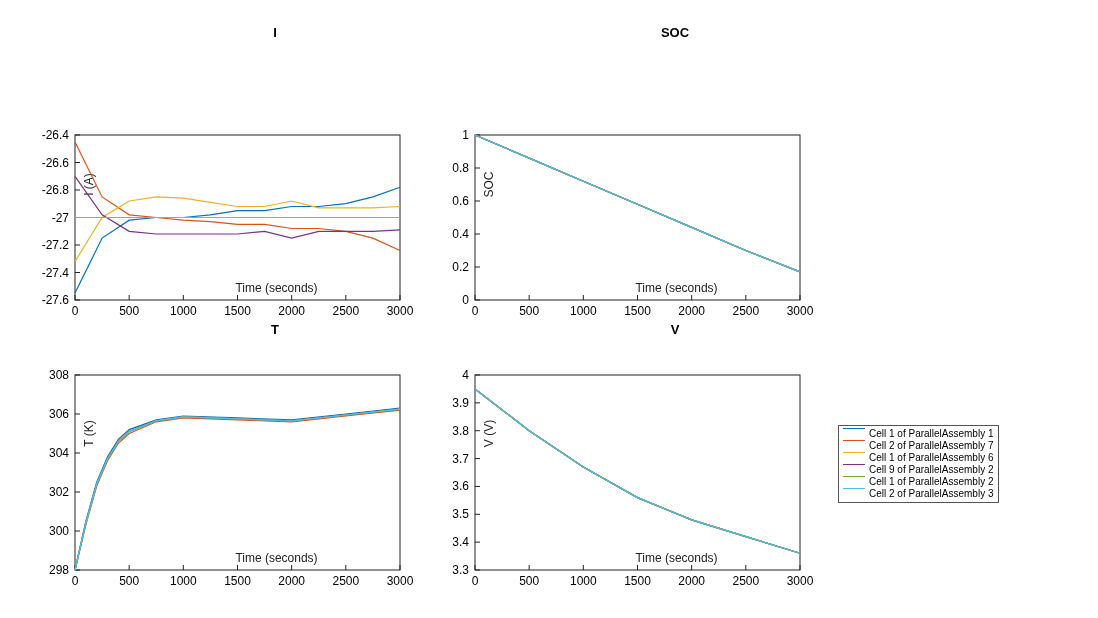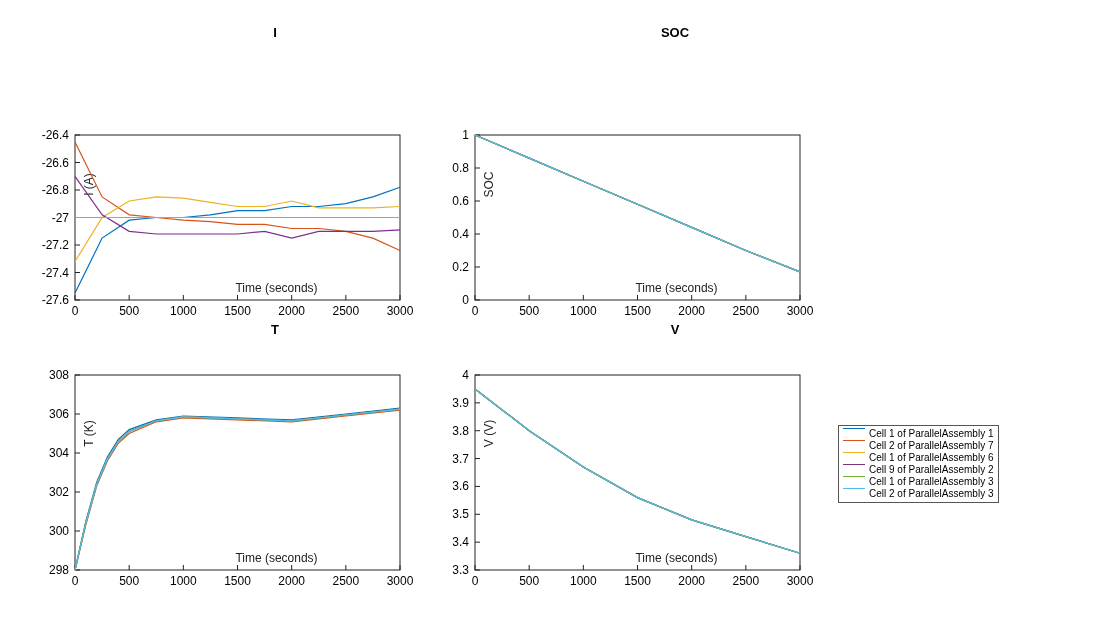--- a/index.html
+++ b/index.html
@@ -231,21 +231,21 @@
       <div class="legend-row">
         <span class="legend-swatch" style="border-top-color: rgb(237, 177, 32);"></span>
         <span>Cell 1 of ParallelAssembly 6</span>
       </div>
       <div class="legend-row">
         <span class="legend-swatch" style="border-top-color: rgb(126, 47, 142);"></span>
         <span>Cell 9 of ParallelAssembly 2</span>
       </div>
       <div class="legend-row">
         <span class="legend-swatch" style="border-top-color: rgb(119, 172, 48);"></span>
-        <span>Cell 1 of ParallelAssembly 3</span>
+        <span>Cell 1 of ParallelAssembly 2</span>
       </div>
       <div class="legend-row">
         <span class="legend-swatch" style="border-top-color: rgb(77, 190, 238);"></span>
         <span>Cell 2 of ParallelAssembly 3</span>
       </div>
     </div>
 
 </div>
 
 </body></html>

